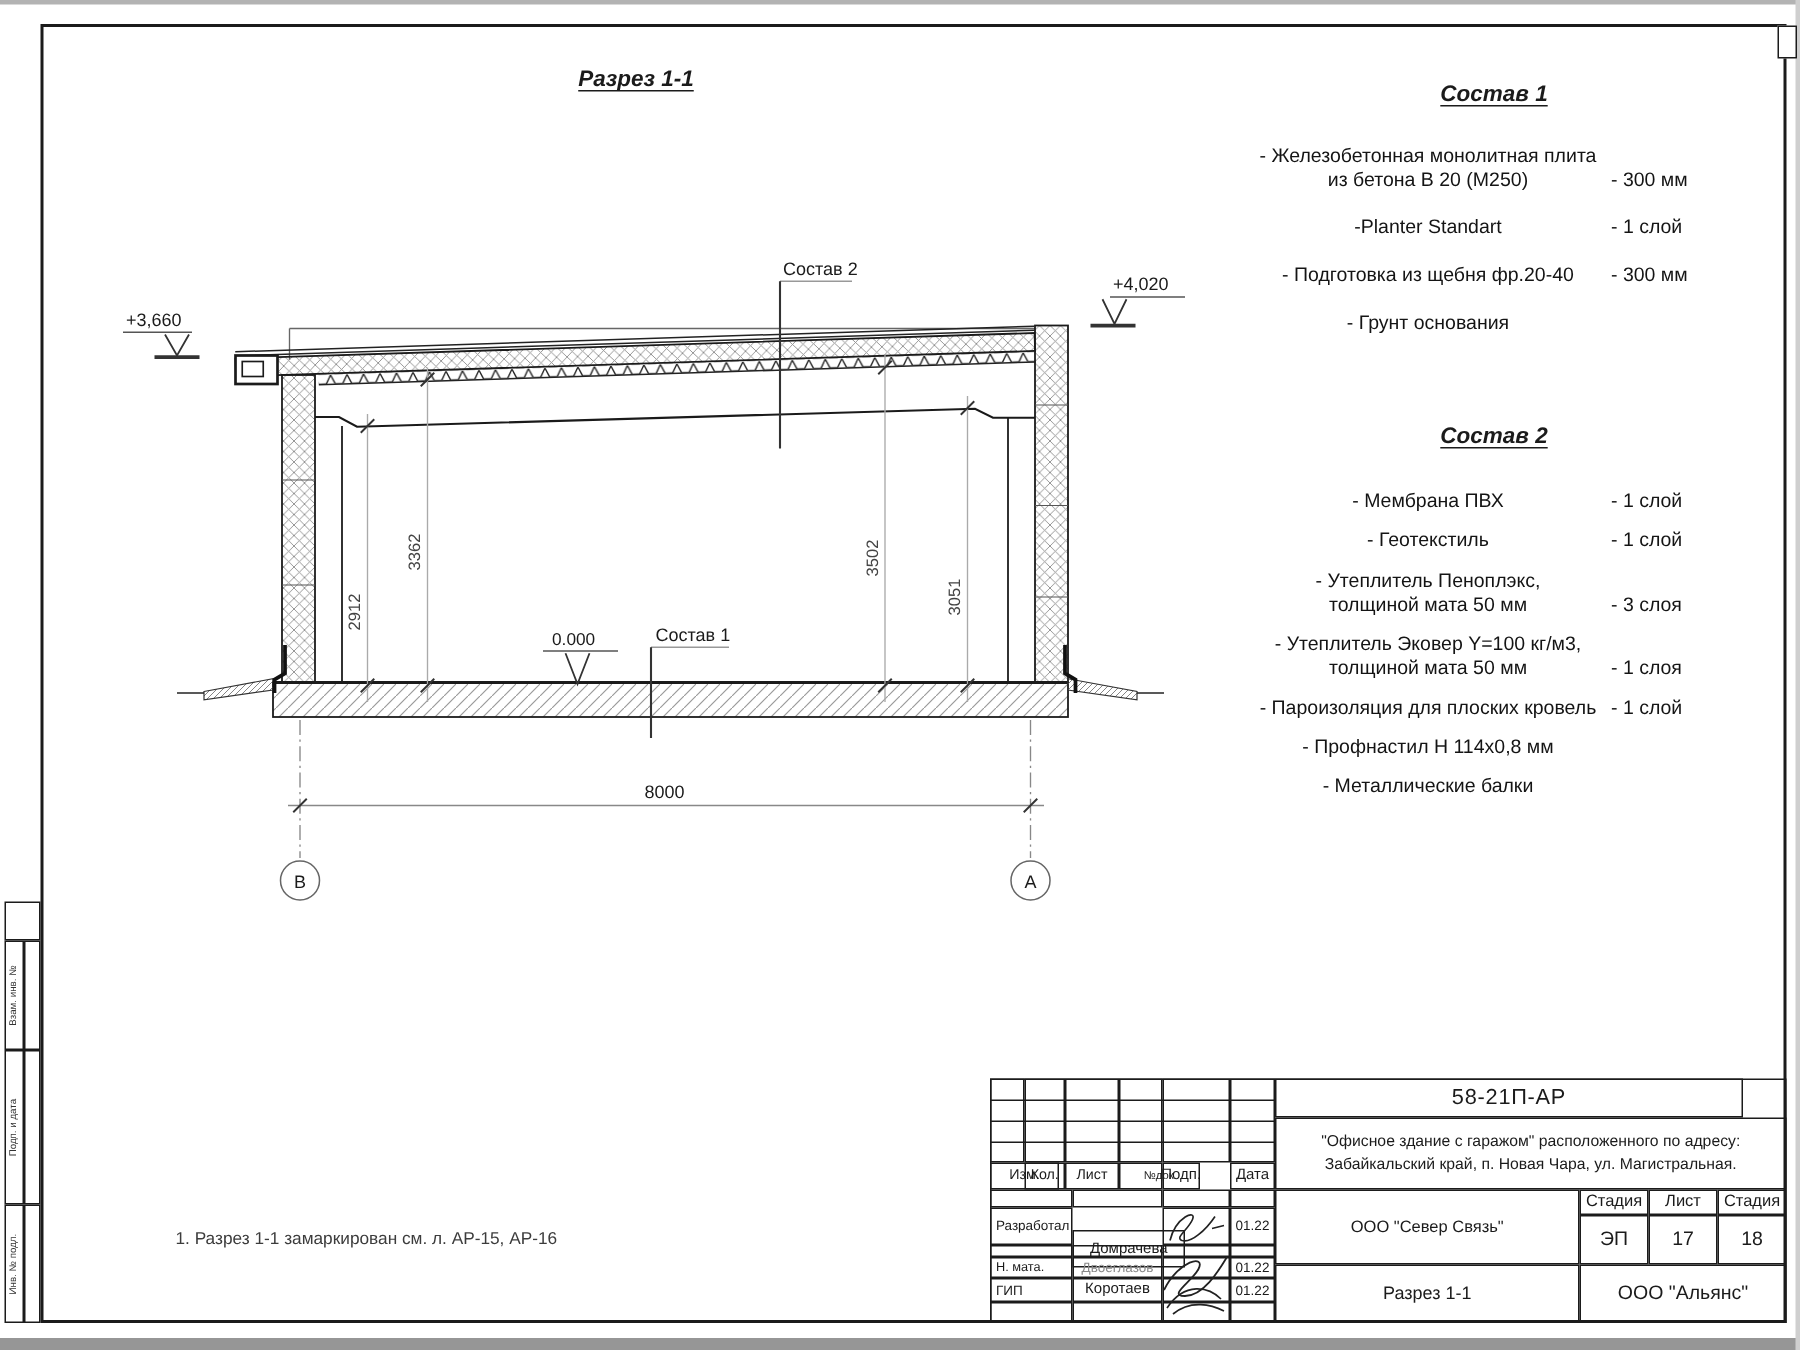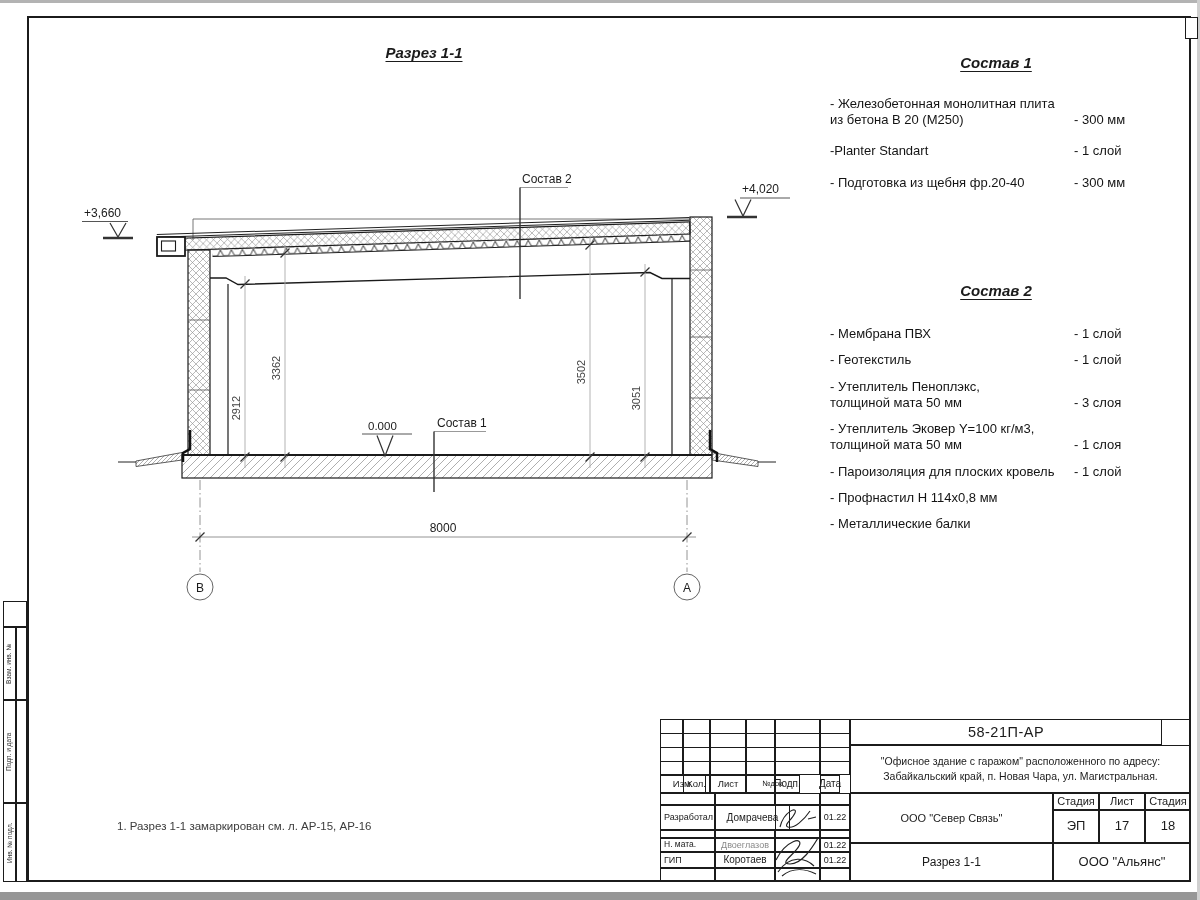--- a/index.html
+++ b/index.html
@@ -10,21 +10,21 @@
         display:flex;align-items:center;justify-content:center;text-align:center;
         background:transparent;line-height:1.15;}
   .hline{position:absolute;box-sizing:border-box;border-top:1px solid #1b1b1b;height:0;}
   .pre{white-space:pre-line;}
   
   .listwrap{position:absolute;left:830px;width:332px;font-size:13px;color:#141414;}
   .listhead{position:absolute;left:830px;width:332px;text-align:center;
             font-size:15px;font-style:italic;font-weight:bold;}
   .listhead span{text-decoration:underline;text-underline-offset:3px;}
   .item{display:flex;align-items:flex-end;}
-  .item .nm{flex:1;white-space:pre-line;line-height:1.25;}
+  .item .nm{flex:1;white-space:pre-line;line-height:1.25;text-align:center;}
   .item .vl{width:88px;white-space:nowrap;line-height:1.25;}
   
   .ol{stroke:#1b1b1b;stroke-width:1.2;}
   .thin{stroke:#666;stroke-width:0.9;fill:none;}
   .med{stroke:#222;stroke-width:1;fill:none;}
   .beam{stroke:#1a1a1a;stroke-width:1.4;fill:none;}
   .dim{stroke:#aaa;stroke-width:0.9;fill:none;}
   .tick{stroke:#333;stroke-width:1.3;}
   .axisln{stroke:#888;stroke-width:0.9;fill:none;stroke-dasharray:10 3 1.5 3;}
   .dimtext{font:11px "Liberation Sans",sans-serif;fill:#444;}
@@ -192,20 +192,24 @@
         <span class="vl">- 300 мм</span>
       </div>
     <div class="item" style="margin-bottom:16px;">
         <span class="nm">-Planter Standart</span>
         <span class="vl">- 1 слой</span>
       </div>
     <div class="item" style="margin-bottom:16px;">
         <span class="nm">- Подготовка из щебня фр.20-40</span>
         <span class="vl">- 300 мм</span>
       </div>
+    <div class="item">
+        <span class="nm">- Грунт основания</span>
+        <span class="vl"></span>
+      </div>
   </div>
 
   <div class="listhead" style="top:282px;"><span>Состав 2</span></div>
   <div class="listwrap" style="top:326px;">
     <div class="item" style="margin-bottom:10px;">
         <span class="nm">- Мембрана ПВХ</span>
         <span class="vl">- 1 слой</span>
       </div>
     <div class="item" style="margin-bottom:10px;">
         <span class="nm">- Геотекстиль</span>
@@ -265,29 +269,29 @@
     <div class="cell" style="left:160px;top:0;width:30px;height:56px;"></div>
     <div class="hline" style="left:0;top:14px;width:190px;"></div>
     <div class="hline" style="left:0;top:28px;width:190px;"></div>
     <div class="hline" style="left:0;top:42px;width:190px;"></div>
 
     <div class="cell" style="left:0;top:56px;width:46px;height:18px;font-size:9.5px;">Изм.</div>
     <div class="cell" style="left:23px;top:56px;width:27px;height:18px;font-size:9.5px;">Кол.</div>
     <div class="cell" style="left:50px;top:56px;width:36px;height:18px;font-size:9.5px;">Лист</div>
     <div class="cell" style="left:86px;top:56px;width:29px;height:18px;font-size:7.5px;padding-left:26px;">№док.</div>
     <div class="cell" style="left:115px;top:56px;width:25px;height:18px;font-size:10px;">Подп.</div>
-    <div class="cell" style="left:160px;top:56px;width:20px;height:18px;font-size:10px;">Дата</div>
+    <div class="cell" style="left:160px;top:56px;width:30px;height:18px;font-size:10px;">Дата</div>
 
     <div class="cell" style="left:0;top:74px;width:55px;height:12px;"></div>
     <div class="cell" style="left:55px;top:74px;width:60px;height:12px;"></div>
     <div class="cell" style="left:115px;top:74px;width:45px;height:12px;"></div>
     <div class="cell" style="left:160px;top:74px;width:30px;height:12px;"></div>
 
     <div class="cell" style="left:0;top:86px;width:55px;height:25px;font-size:9px;justify-content:flex-start;padding-left:3px;">Разработал</div>
-    <div class="cell" style="left:55px;top:86px;width:75px;height:25px;font-size:10px;">Домрачева</div>
+    <div class="cell" style="left:55px;top:101px;width:75px;height:25px;font-size:10px;">Домрачева</div>
     <div class="cell" style="left:115px;top:86px;width:45px;height:25px;"></div>
     <div class="cell" style="left:160px;top:86px;width:30px;height:25px;font-size:9px;">01.22</div>
 
     <div class="cell" style="left:0;top:111px;width:55px;height:8px;"></div>
     <div class="cell" style="left:55px;top:111px;width:60px;height:8px;"></div>
     <div class="cell" style="left:115px;top:111px;width:45px;height:8px;"></div>
     <div class="cell" style="left:160px;top:111px;width:30px;height:8px;"></div>
 
     <div class="cell" style="left:0;top:119px;width:55px;height:14px;font-size:8.5px;justify-content:flex-start;padding-left:3px;">Н. мата.</div>
     <div class="cell" style="left:55px;top:119px;width:60px;height:14px;font-size:9px;color:#8a8a8a;">Двоеглазов</div>

